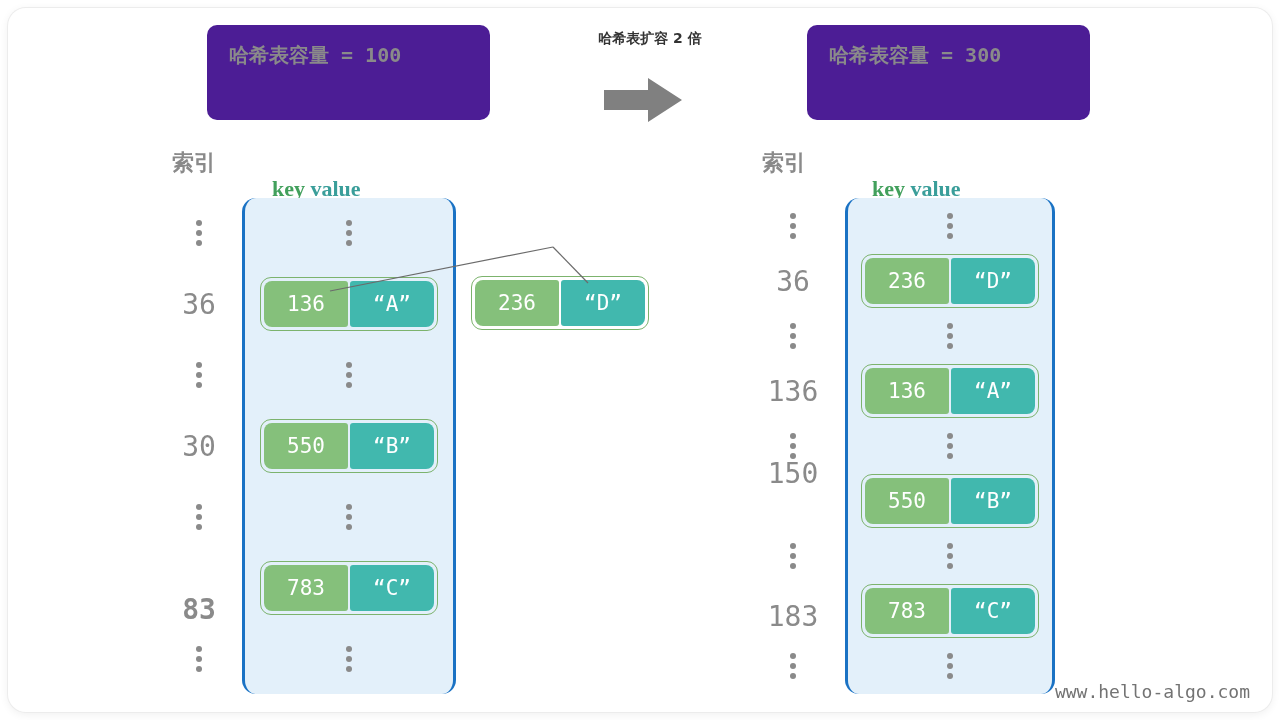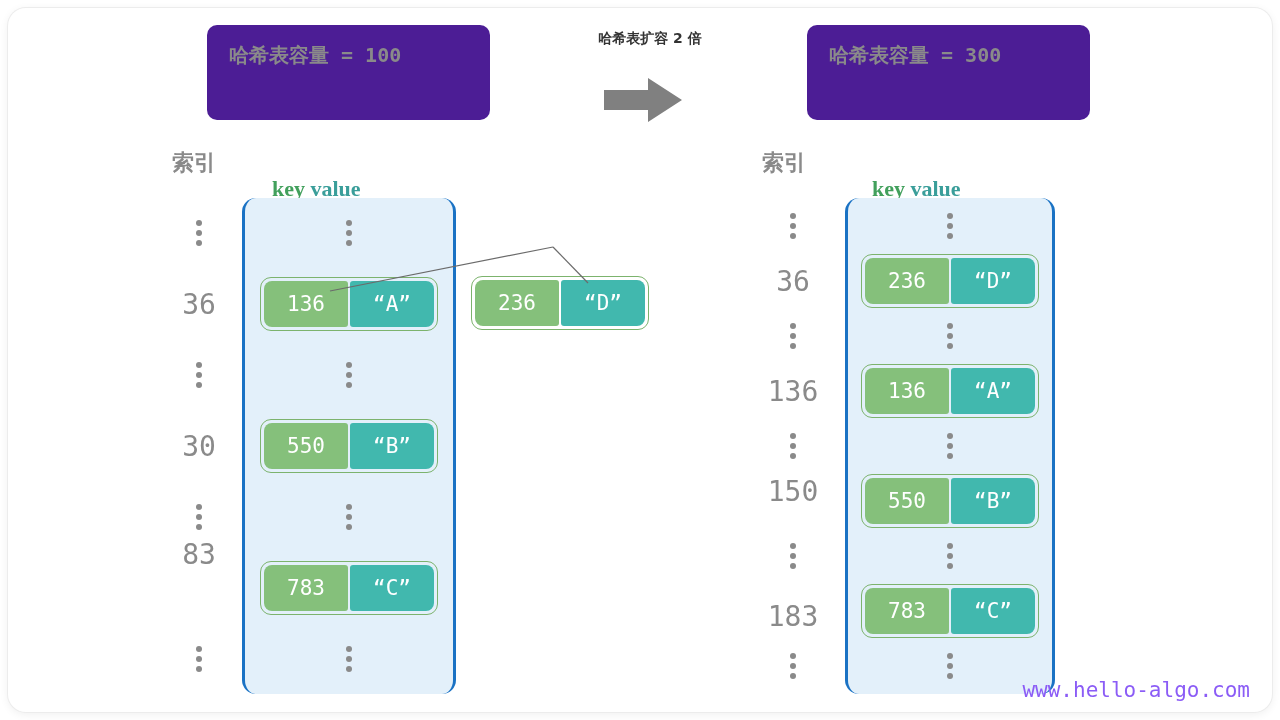--- a/index.html
+++ b/index.html
@@ -198,22 +198,22 @@
     width: 1280px; height: 720px;
     pointer-events: none;
   }
 
   
   #watermark {
     position: absolute;
     right: 30px;
     bottom: 18px;
     font-family: "DejaVu Sans Mono", "Liberation Mono", monospace;
-    font-size: 21px;
-    color: #8b5cf6;
+    font-size: 18px;
+    color: #737373;
     white-space: pre;
   }
 </style>
 </head>
 <body>
 
 <div id="canvas">
   <div class="page-frame"></div>
 
   <div class="info-box" id="info-left">
@@ -275,21 +275,21 @@
         <i></i>
         <i></i>
         <i></i>
       </div>
       <div class="idx-label" style="top: 516.857px; height: 0px;"></div>
       <div class="vdots" style="left: 199px; top: 516.857px; position: absolute;">
         <i></i>
         <i></i>
         <i></i>
       </div>
-      <div class="idx-label" style="top: 554px;">83</div>
+      <div class="idx-label" style="top: 609px; font-weight: bold;">83</div>
       <div class="pair" style="left: 349px; top: 587.714px;">
         <div class="cell key">783</div>
         <div class="cell val">“C”</div>
       </div>
       <div class="vdots" style="left: 349px; top: 658.571px;">
         <i></i>
         <i></i>
         <i></i>
       </div>
       <div class="idx-label" style="top: 658.571px; height: 0px;"></div>
@@ -336,21 +336,21 @@
         <i></i>
         <i></i>
         <i></i>
       </div>
       <div class="idx-label" style="top: 446px; height: 0px;"></div>
       <div class="vdots" style="left: 793px; top: 446px; position: absolute;">
         <i></i>
         <i></i>
         <i></i>
       </div>
-      <div class="idx-label" style="top: 491px;">150</div>
+      <div class="idx-label" style="top: 473px;">150</div>
       <div class="pair" style="left: 950px; top: 501.111px;">
         <div class="cell key">550</div>
         <div class="cell val">“B”</div>
       </div>
       <div class="vdots" style="left: 950px; top: 556.222px;">
         <i></i>
         <i></i>
         <i></i>
       </div>
       <div class="idx-label" style="top: 556.222px; height: 0px;"></div>

